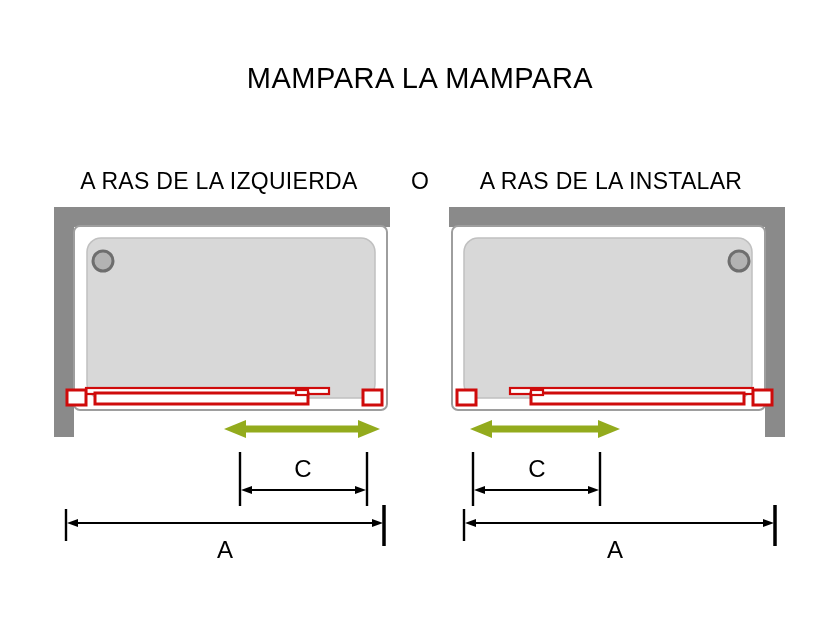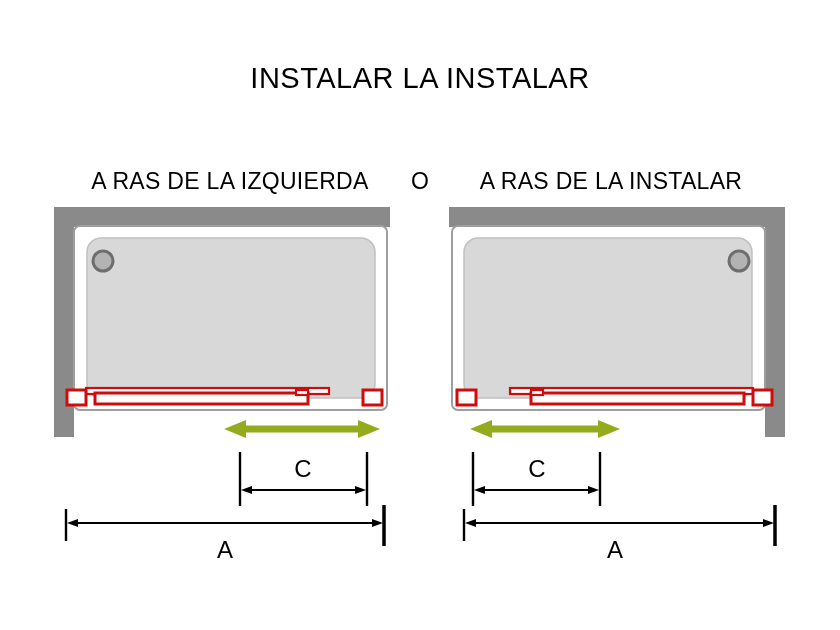--- a/index.html
+++ b/index.html
@@ -118,23 +118,23 @@
       <g>
         <line class="tick" x1="464" y1="509" x2="464" y2="541"></line>
         <line class="tick-bold" x1="775" y1="505" x2="775" y2="546"></line>
         <line class="dim" x1="476" y1="523" x2="763" y2="523"></line>
         <polygon class="dhead" points="465,523 476,519 476,527"></polygon>
         <polygon class="dhead" points="774,523 763,519 763,527"></polygon>
       </g>
     </g>
   </svg>
 
-  <div class="label title" style="left:420px; top:62px">INSTALAR LA INSTALAR</div>
+  <div class="label title" style="left:420px; top:62px">MAMPARA LA MAMPARA</div>
 
-  <div class="label subtitle" style="left:230px; top:168px">A RAS DE LA IZQUIERDA</div>
+  <div class="label subtitle" style="left:219px; top:168px">A RAS DE LA IZQUIERDA</div>
   <div class="label subtitle" style="left:420px; top:168px">O</div>
   <div class="label subtitle" style="left:611px; top:168px">A RAS DE LA INSTALAR</div>
 
   <div class="label dim-label" style="left:303px; top:455px">C</div>
   <div class="label dim-label" style="left:225px; top:536px">A</div>
 
   <div class="label dim-label" style="left:537px; top:455px">C</div>
   <div class="label dim-label" style="left:615px; top:536px">A</div>
 
 </div>

